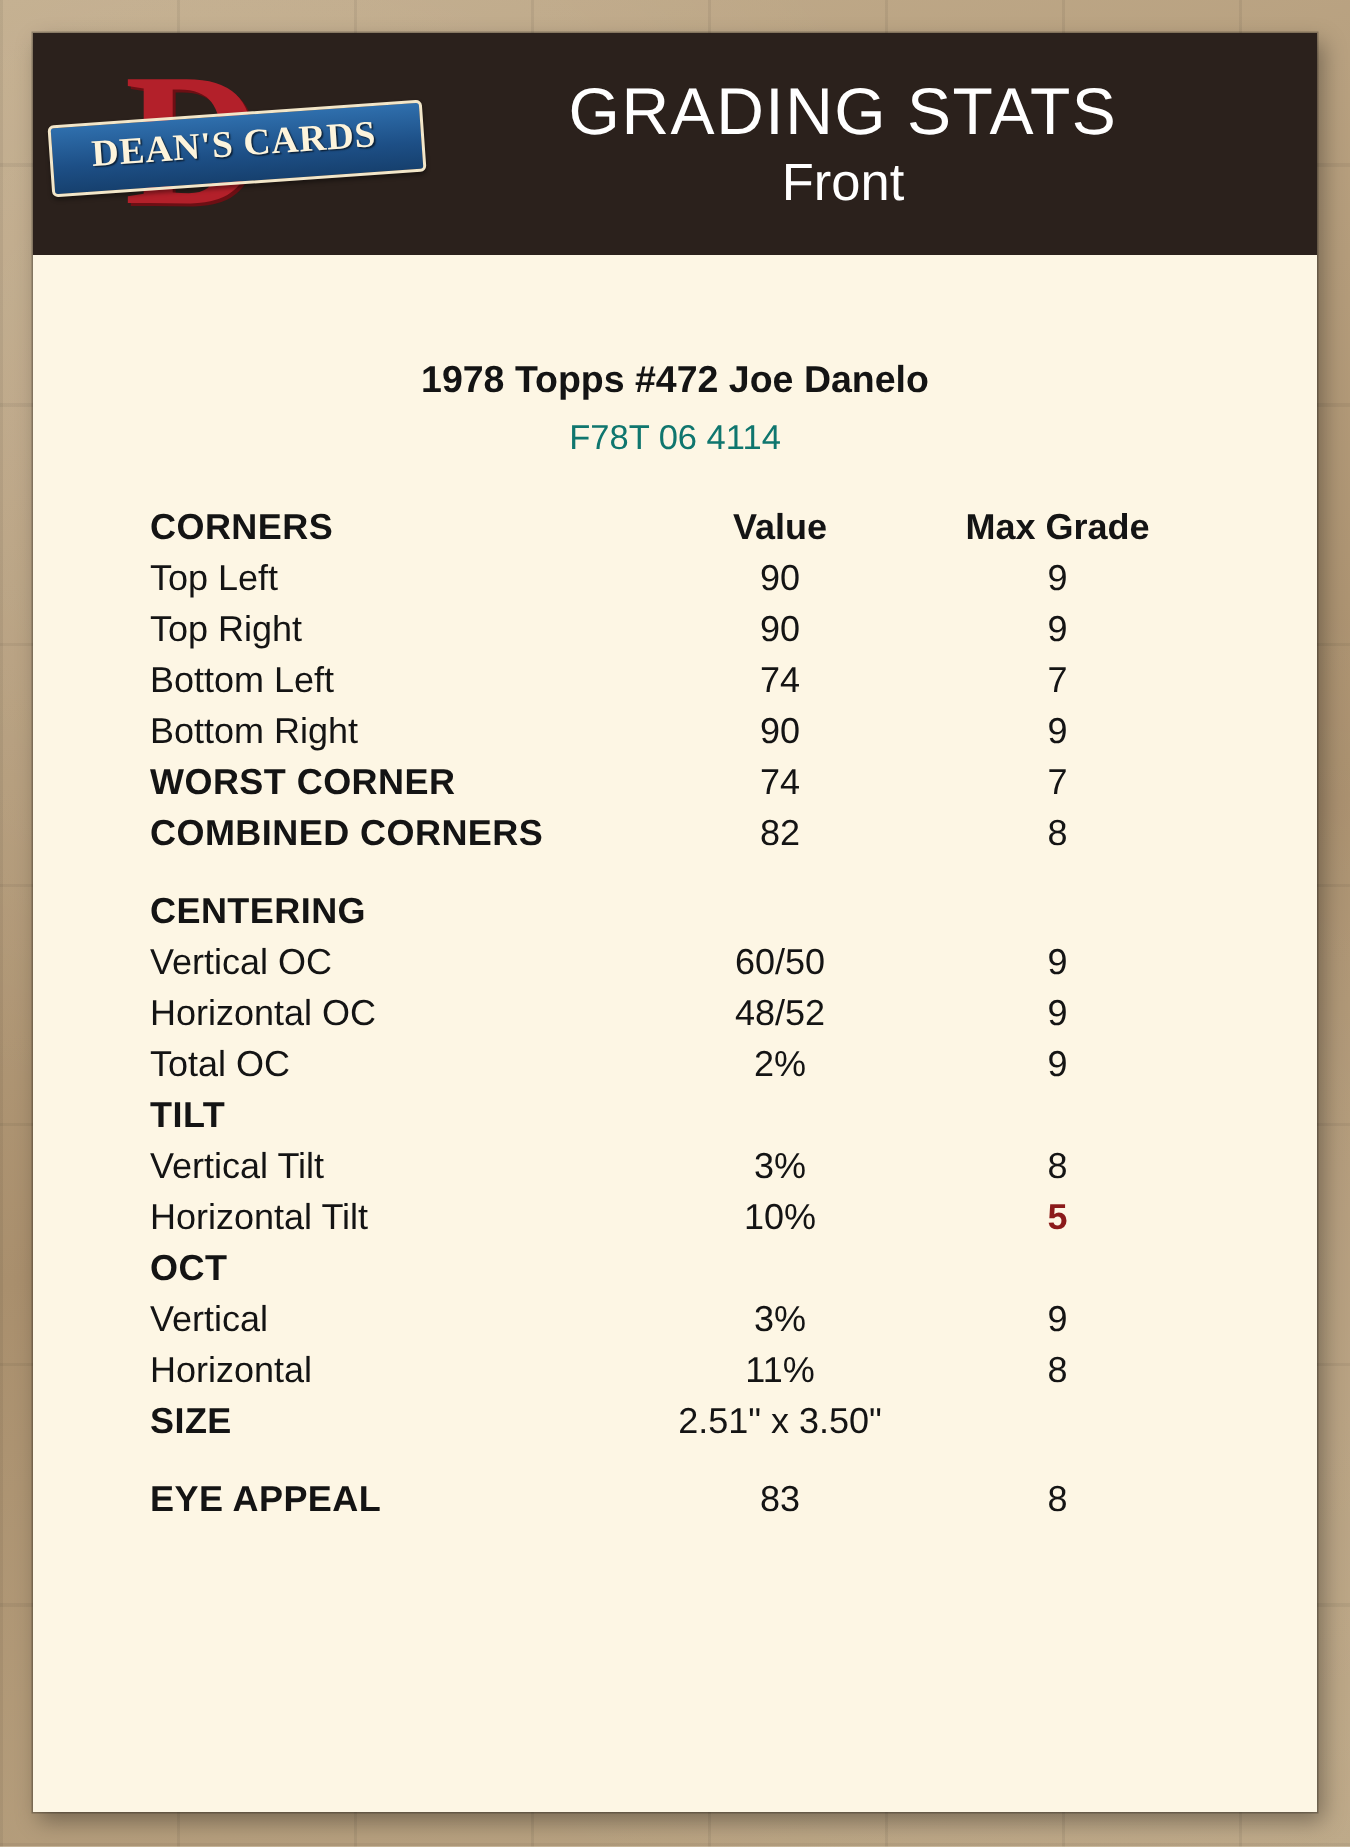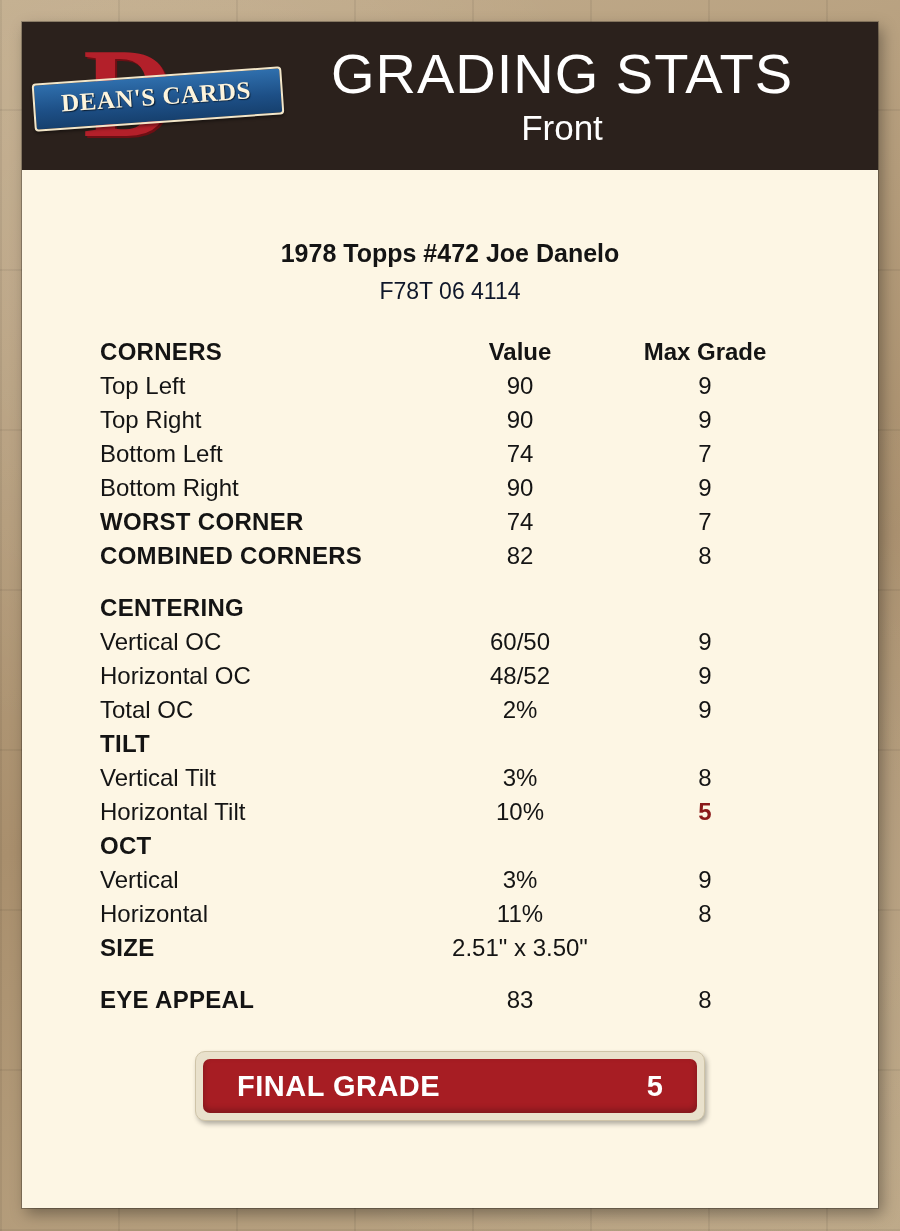--- a/index.html
+++ b/index.html
@@ -96,21 +96,21 @@
     text-shadow: 1px 1px 1px rgba(0,0,0,0.6);
     white-space: nowrap;
   }
   .header-titles {
     flex: 1;
     text-align: center;
     color: #ffffff;
     padding-right: 44px;
   }
   .header-titles .main {
-    font-size: 56px;
+    font-size: 44px;
     letter-spacing: 1px;
     line-height: 1.05;
   }
   .header-titles .sub {
     font-size: 35px;
     margin-top: 6px;
     line-height: 1.05;
   }
   .body-area {
     padding: 0 52px;
@@ -118,21 +118,21 @@
   .card-title {
     text-align: center;
     font-size: 25px;
     font-weight: bold;
     color: #141414;
     margin-top: 69px;
   }
   .card-sub {
     text-align: center;
     font-size: 23px;
-    color: #0f172a;
+    color: #0f766e;
     margin-top: 10px;
   }
   table.stats {
     margin: 30px auto 0 auto;
     width: 700px;
     border-collapse: collapse;
     color: #141414;
   }
   table.stats td {
     font-size: 24px;
@@ -339,23 +339,15 @@
           </tr>
 
         <tr>
           <td class="label section">EYE APPEAL</td>
           <td class="value">83</td>
           <td class="grade">8</td>
         </tr>
       </tbody>
     </table>
 
-    <div class="final-wrap">
-      <div class="final-plate">
-        <div class="final-bar">
-          <span class="final-label">FINAL GRADE</span>
-          <span class="final-value">5</span>
-        </div>
-      </div>
-    </div>
 
   </div>
 </div>
 
 </body></html>

